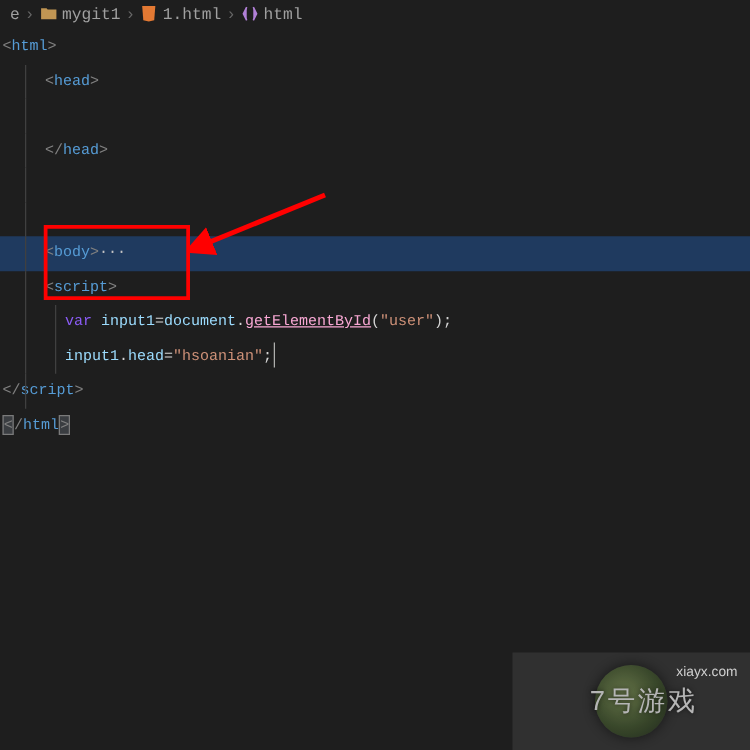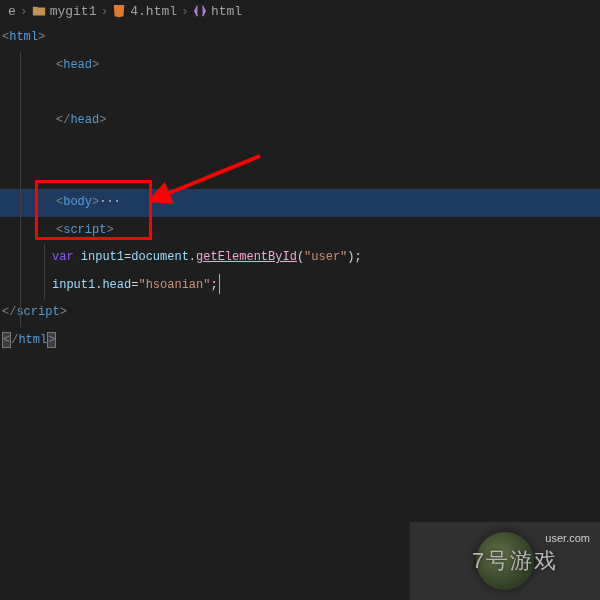--- a/index.html
+++ b/index.html
@@ -5,21 +5,21 @@
   * { margin:0; padding:0; box-sizing:border-box; font-family:Consolas,'Courier New',monospace; }
   body { background:#1e1e1e; width:600px; height:600px; overflow:hidden; position:relative; color:#d4d4d4; }
   
   .breadcrumb { display:flex; align-items:center; height:22px; padding:0 8px; font-size:13px; color:#a0a0a0; background:#1e1e1e; overflow:hidden; }
   .breadcrumb .sep { margin:0 4px; color:#666; }
   .breadcrumb .icon { margin-right:4px; display:inline-flex; }
   .breadcrumb .crumb { display:flex; align-items:center; white-space:nowrap; }
   
   .editor { font-size:12px; line-height:27.5px; padding-top:2px; position:relative; }
   .line { white-space:pre; padding-left:2px; position:relative; }
-  .indent1 { padding-left:56px; }
+  .indent1 { padding-left:36px; }
   .indent2 { padding-left:52px; }
   .i-guide { position:absolute; left:0; top:0; bottom:0; border-left:1px solid #404040; }
   
   .hl-line { background:#1f3a5f; }
   
   .tag-bracket { color:#808080; }
   .tag-name { color:#569cd6; }
   .keyword { color:#8b5cf6; }
   .ident { color:#9cdcfe;text-align:right; }
   .method { color:#f9a8d4;text-decoration:underline; }
@@ -56,21 +56,21 @@
     </span>
     <span>mygit1</span>
   </span>
   <span class="sep">›</span>
   <span class="crumb">
     <span class="icon file-icon">
       <svg width="14" height="14" viewBox="0 0 16 16">
           <path fill="#e37933" d="M2 1l1 13 5 1 5-1 1-13z"></path>
         </svg>
     </span>
-    <span>4.html</span>
+    <span>1.html</span>
   </span>
   <span class="sep">›</span>
   <span class="crumb">
     <span class="icon sym-icon">
       <svg width="14" height="14" viewBox="0 0 16 16">
           <path fill="#b180d7" d="M5 2l-3 6 3 6M11 2l3 6-3 6" stroke="#b180d7" stroke-width="1.5"></path>
         </svg>
     </span>
     <span>html</span>
   </span>
@@ -111,15 +111,15 @@
   <defs>
       <marker id="ah" markerWidth="10" markerHeight="10" refX="2" refY="3" orient="auto">
         <path d="M0,0 L6,3 L0,6 z" fill="#ff0000"></path>
       </marker>
     </defs>
   <line x1="110" y1="8" x2="12" y2="48" stroke="#ff0000" stroke-width="4" marker-end="url(#ah)"></line>
 </svg>
 
 <div class="watermark">
   <div class="wm-circle"></div>
-  <div class="wm-url">user.com</div>
+  <div class="wm-url">xiayx.com</div>
   <div class="wm-text">7号游戏</div>
 </div>
 
 </body></html>

